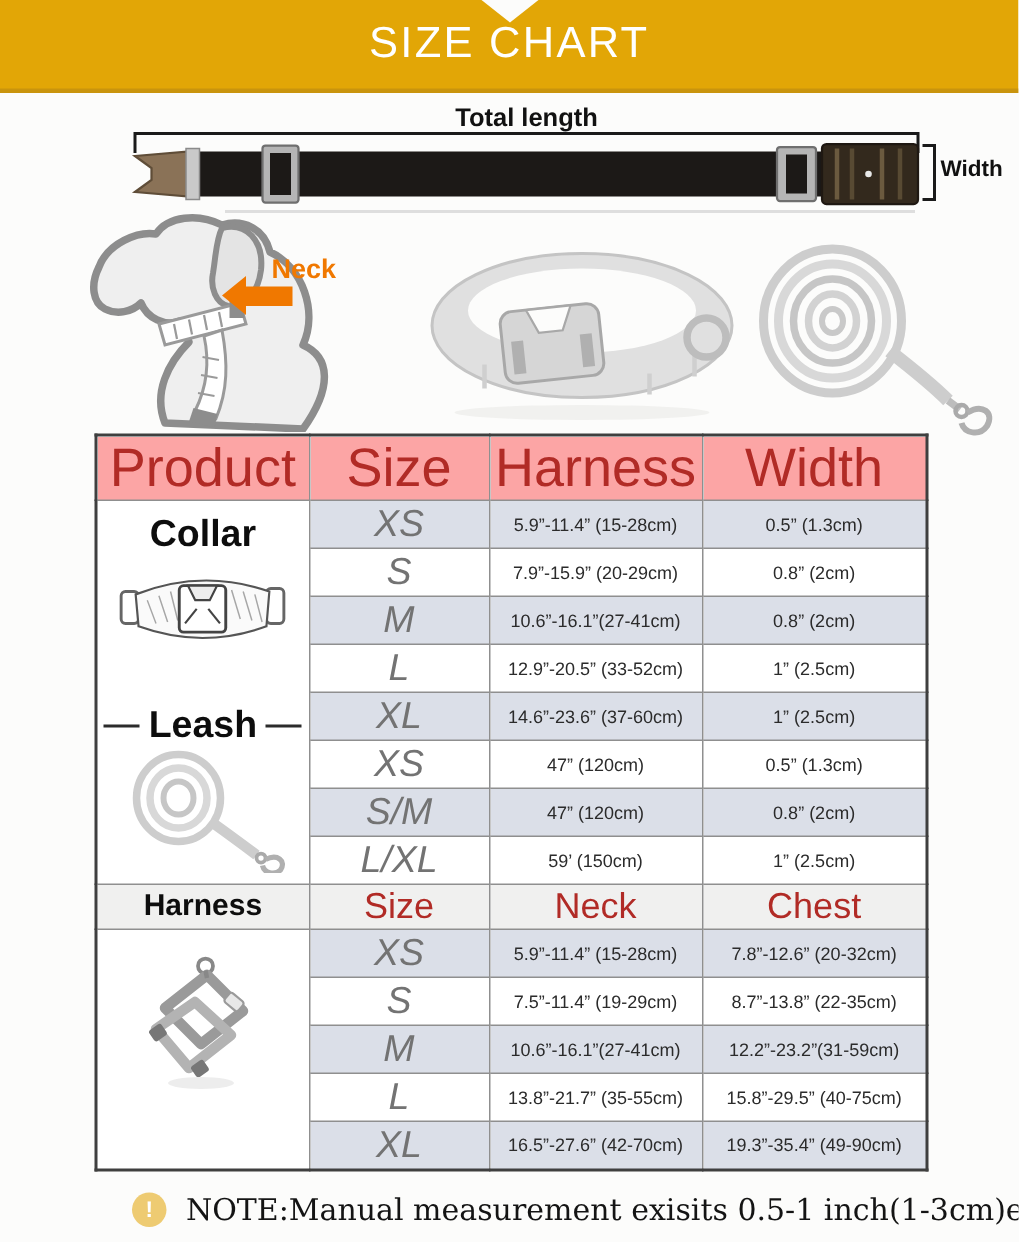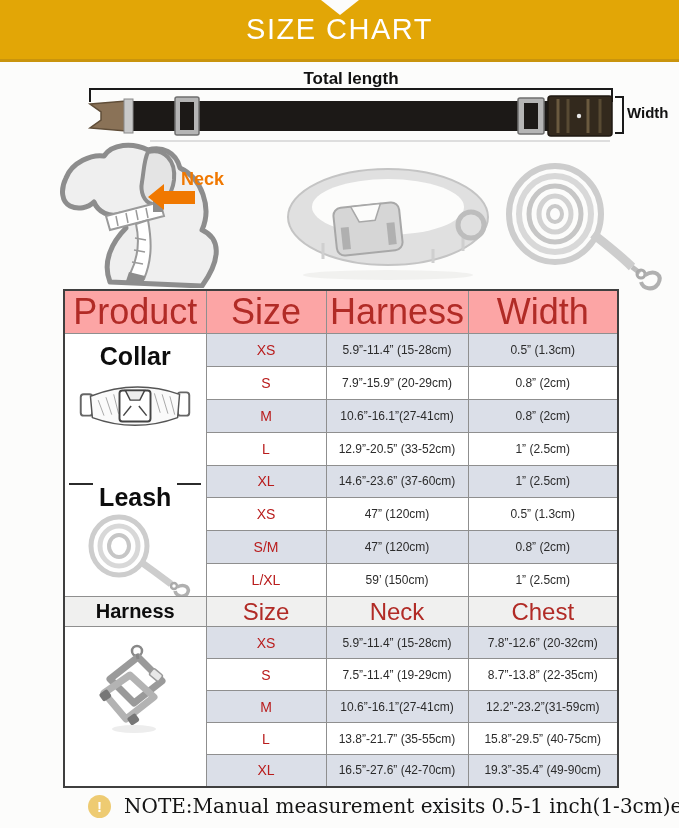--- a/index.html
+++ b/index.html
@@ -22,29 +22,29 @@
   .collar-photo{position:absolute;left:283px;top:163px;}
   .leash-photo{position:absolute;left:493px;top:156px;}
   
   table.size-table{position:absolute;left:63px;top:289px;width:554px;border-collapse:collapse;table-layout:fixed;
         border:2px solid #3f3f3f;background:#ffffff;}
   .size-table td,.size-table th{border:1px solid #8f8f8f;text-align:center;vertical-align:middle;padding:0;overflow:hidden;}
   tr.hdr{height:43px;}
   th.main{font-size:36px;color:#b12b26;font-weight:400;background:#fca5a5;}
   tr.r{height:32px;border-radius:16px;}
   tr.shade > td.size, tr.shade > td.val{background:#dbdfe8;}
-  td.size{font-size:14px;color:#b91c1c;}
+  td.size{font-size:25px;color:#737373;font-style:italic;}
   td.val{font-size:12px;color:#2b2b2b;}
   tr.hhdr{height:30px;}
   td.hlabel{font-size:20px;font-weight:bold;color:#0d0d0d;background:#f0f0ef;}
   th.hmain{font-size:24px;color:#b12b26;font-weight:400;background:#f0f0ef;}
   td.prod{background:#ffffff;vertical-align:top;}
   .prod-inner{display:flex;flex-direction:column;align-items:center;width:100%;}
   .prod-label{font-size:25px;font-weight:bold;color:#0d0d0d;margin-top:8px;}
-  .leash-row{display:flex;align-items:flex-start;gap:6px;margin-top:48px;}
+  .leash-row{display:flex;align-items:center;gap:6px;margin-top:34px;}
   .dash{width:24px;height:2px;background:#2b2b2b;}
   
   .note{position:absolute;left:88px;top:794px;display:flex;align-items:center;gap:13px;}
   .note-icon{width:23px;height:23px;border-radius:50%;background:#eecb72;color:#ffffff;
              font-weight:bold;font-size:15px;line-height:23px;text-align:center;flex:0 0 auto;}
   .note-text{font-family:"DejaVu Serif","Liberation Serif",serif;font-size:20px;color:#141414;white-space:nowrap;}
 </style>
 </head>
 <body>
 

